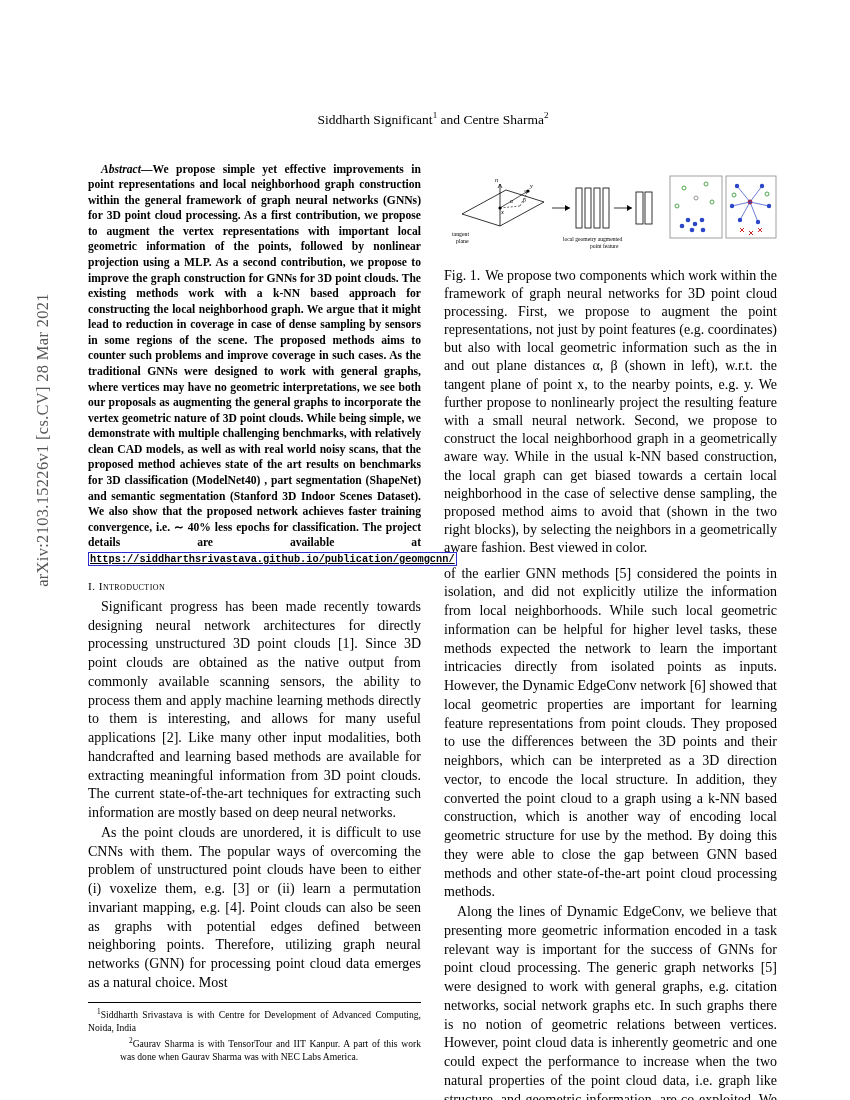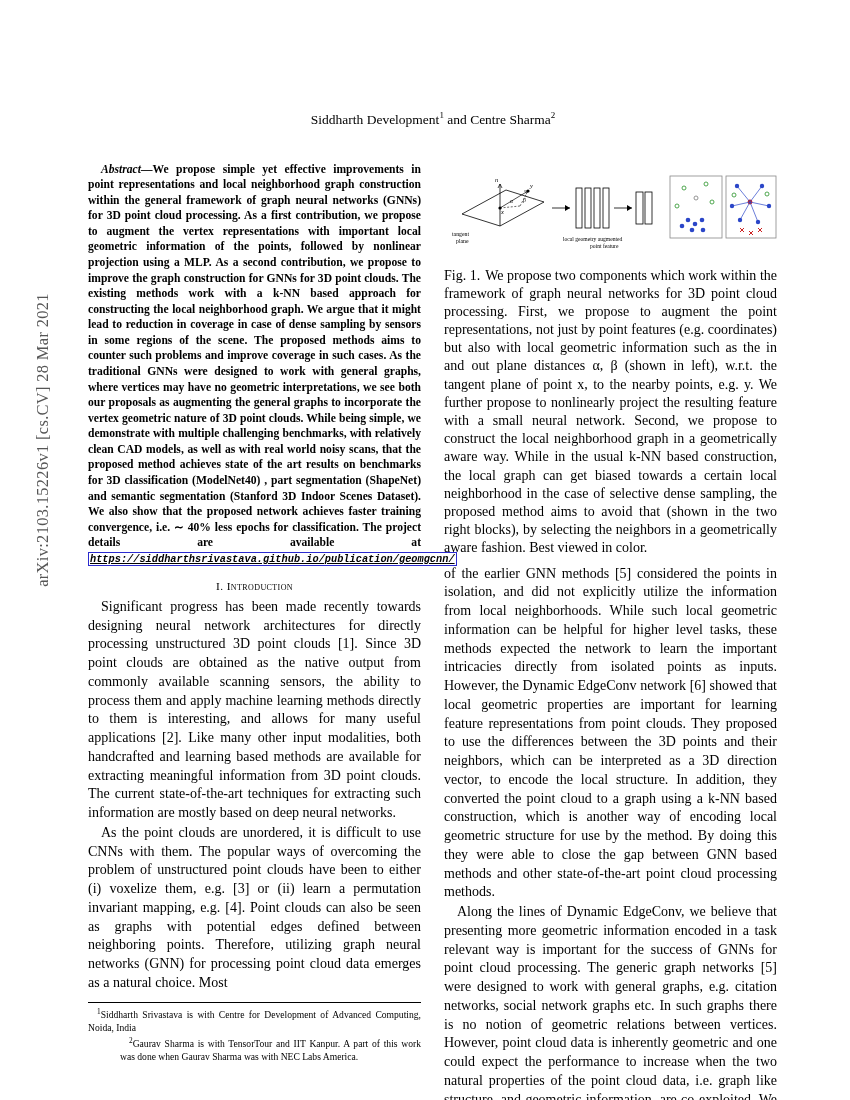--- a/index.html
+++ b/index.html
@@ -88,26 +88,25 @@
   }
   .link-box {
     display: inline;
     border: 1px solid #2b2bcf;
     font-family: "Liberation Mono", monospace;
     font-size: 10.3px;
     padding: 0 1px;
     color: #000000;
     text-decoration: underline;
     box-decoration-break: clone;
-    font-style: italic;
     -webkit-box-decoration-break: clone;
   }
 
   .section-head {
-    text-align: center;
+    text-align: left;
     font-size: 11.4px;
     font-variant: small-caps;
     margin: 13px 0 6px 0;
     letter-spacing: 0.4px;
   }
 
   
   .figure-wrap {
     border: 0;
     margin-bottom: 7px;
@@ -148,21 +147,21 @@
 <body>
 
 <div class="page">
 
   <div class="arxiv-stamp">arXiv:2103.15226v1  [cs.CV]  28 Mar 2021</div>
 
   <div class="content">
 
 
     <div class="authors">
-      <span>Siddharth Development</span><sup>1</sup><span> and </span><span>Centre Sharma</span><sup>2</sup>
+      <span>Siddharth Significant</span><sup>1</sup><span> and </span><span>Centre Sharma</span><sup>2</sup>
     </div>
 
     <div class="columns">
 
       <div class="col">
 
         <div class="abstract"><span class="abshead">Abstract—</span><span>We propose simple yet effective improvements in point representations and local neighborhood graph construction within the general framework of graph neural networks (GNNs) for 3D point cloud processing. As a first contribution, we propose to augment the vertex representations with important local geometric information of the points, followed by nonlinear projection using a MLP. As a second contribution, we propose to improve the graph construction for GNNs for 3D point clouds. The existing methods work with a k-NN based approach for constructing the local neighborhood graph. We argue that it might lead to reduction in coverage in case of dense sampling by sensors in some regions of the scene. The proposed methods aims to counter such problems and improve coverage in such cases. As the traditional GNNs were designed to work with general graphs, where vertices may have no geometric interpretations, we see both our proposals as augmenting the general graphs to incorporate the vertex geometric nature of 3D point clouds. While being simple, we demonstrate with multiple challenging benchmarks, with relatively clean CAD models, as well as with real world noisy scans, that the proposed method achieves state of the art results on benchmarks for 3D classification (ModelNet40) , part segmentation (ShapeNet) and semantic segmentation (Stanford 3D Indoor Scenes Dataset). We also show that the proposed network achieves faster training convergence, i.e. ∼ 40% less epochs for classification. The project details are available at </span><a class="link-box" href="#">https://siddharthsrivastava.github.io/publication/geomgcnn/</a></div>
 
         <div class="section-head">I.  Introduction</div>
 

